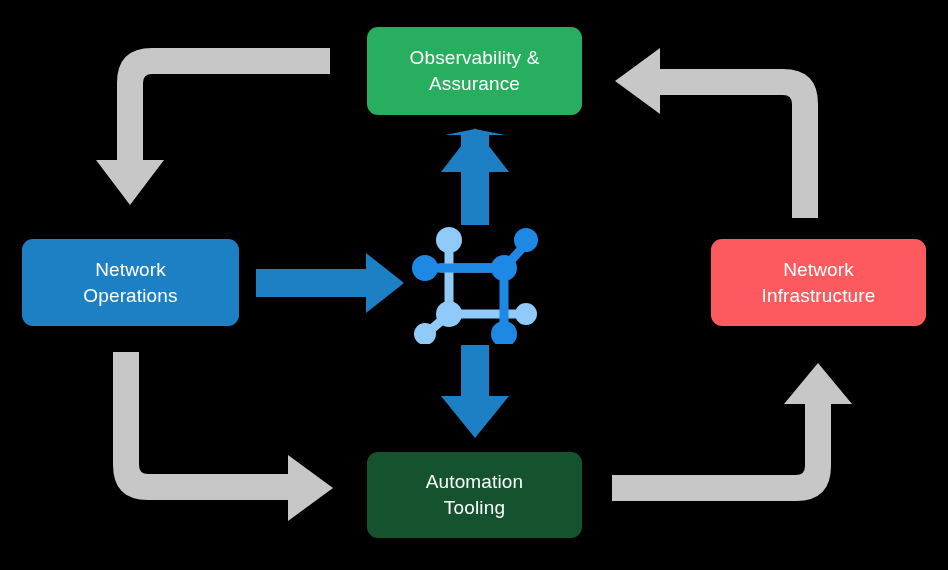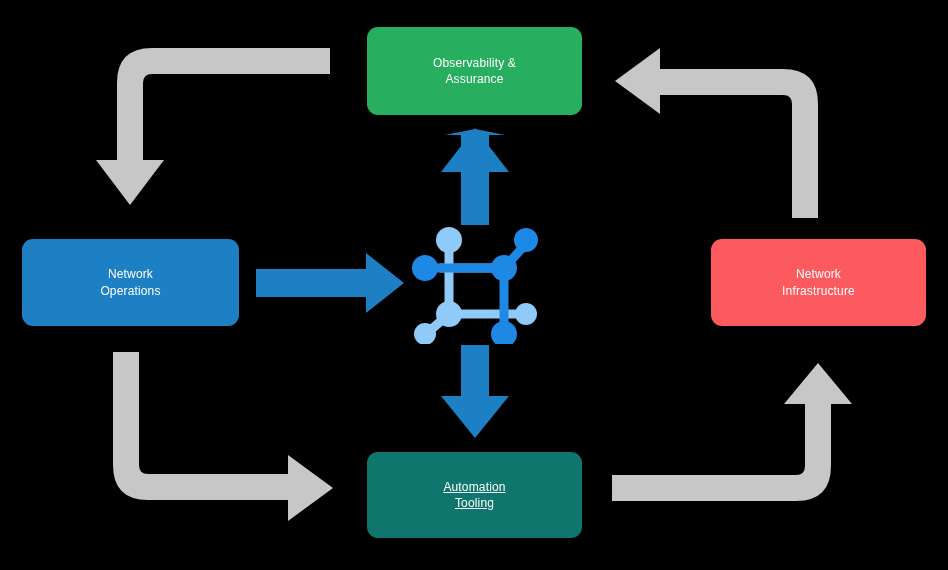--- a/index.html
+++ b/index.html
@@ -20,21 +20,21 @@
     background: #000000;
   }
   .node-box {
     position: absolute;
     border-radius: 11px;
     display: flex;
     align-items: center;
     justify-content: center;
     text-align: center;
     color: #ffffff;
-    font-size: 12px;
+    font-size: 19px;
     line-height: 1.35;
     font-weight: 400;
     letter-spacing: 0.15px;
     box-sizing: border-box;
     padding: 4px 10px;
     white-space: pre-line;
   }
   #box-observability {
     left: 367px;  top: 27px;   width: 215px; height: 88px;
   }
@@ -133,16 +133,16 @@
 
   <div class="node-box" id="box-observability" style="background-color: rgb(39, 174, 95);">Observability &amp;
 Assurance</div>
 
   <div class="node-box" id="box-network-operations" style="background-color: rgb(29, 128, 197);">Network
 Operations</div>
 
   <div class="node-box" id="box-network-infrastructure" style="background-color: rgb(252, 90, 94);">Network
 Infrastructure</div>
 
-  <div class="node-box" id="box-automation-tooling" style="background-color: #0f766e; text-decoration: underline;">Automation
+  <div class="node-box" id="box-automation-tooling" style="background-color: #14532d;">Automation
 Tooling</div>
 
 </div>
 
 </body></html>

